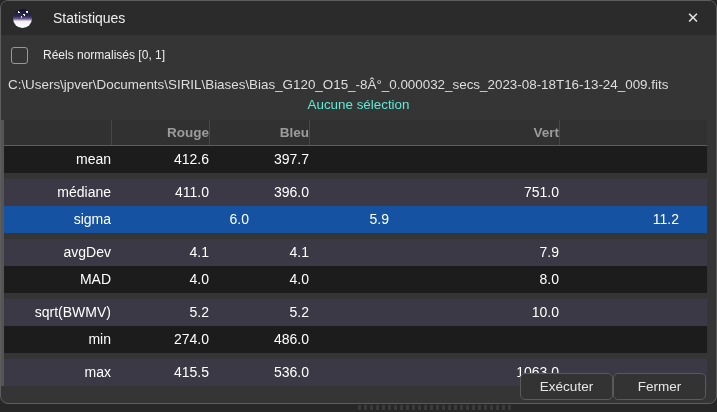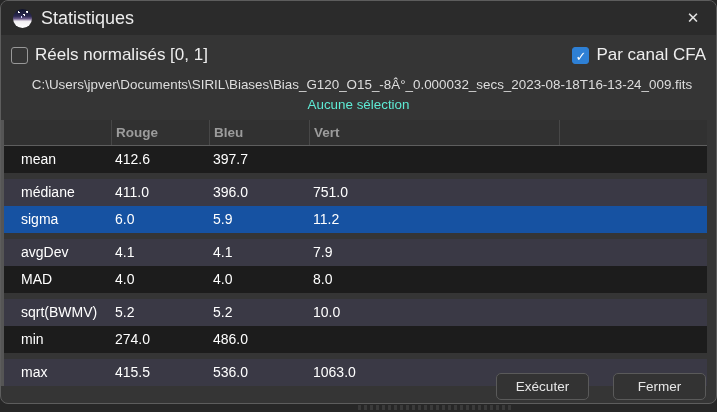--- a/index.html
+++ b/index.html
@@ -28,21 +28,21 @@
   }
   .app-icon{
     width:19px;height:19px;border-radius:50%;flex:0 0 auto;
     background:
       radial-gradient(circle 1px at 30% 18%, #fff 99%, transparent),
       radial-gradient(circle 1px at 60% 30%, #fff 99%, transparent),
       radial-gradient(circle 1px at 45% 42%, #cfd4ff 99%, transparent),
       radial-gradient(circle 1px at 75% 15%, #fff 99%, transparent),
       linear-gradient(180deg,#10142c 0%,#2c2a52 38%,#6d5d8c 52%,#b9aec4 58%,#f2f0f3 66%,#ffffff 100%);
   }
-  .title-text{margin-left:9px;font-size:18px;color:#ededed;}
+  .title-text{margin-left:21px;font-size:14px;color:#ededed;}
   .close-btn{
     margin-left:auto;width:46px;height:34px;display:flex;align-items:center;
     justify-content:center;color:#e3e3e3;font-size:15px;cursor:default;
   }
   
   .options-row{
     display:flex;justify-content:space-between;align-items:center;
     padding:0 10px;margin-top:10px;height:20px;
   }
   .chk-group{display:flex;align-items:center;gap:7px;}
@@ -50,51 +50,51 @@
     width:17px;height:17px;border-radius:3px;box-sizing:border-box;
     border:1px solid #989898;background:transparent;position:relative;flex:0 0 auto;
   }
   .chk.checked{
     border-color:var(--accent,#2e80d5);background:var(--accent,#2e80d5);
   }
   .chk.checked::after{
     content:"✓";position:absolute;left:2px;top:0px;color:#fff;
     font-size:13px;font-weight:bold;line-height:17px;
   }
-  .chk-label{font-size:17px;color:#eeeeee;}
+  .chk-label{font-size:12px;color:#eeeeee;margin-left:8px;}
   
   .file-path{
-    margin:12px 0 0 7px;font-size:13.4px;color:#dedede;white-space:nowrap;text-align:center;
+    margin:12px 0 0 7px;font-size:13.4px;color:#dedede;white-space:nowrap;
   }
   .selection-status{
     margin-top:5px;text-align:center;font-size:13.4px;color:#5eead4;height:18px;
   }
   
   .stats-table{
-    margin-top:5px;width:703px;border-left:3px solid #555555;
+    margin-top:5px;width:703px;border-left:3px solid #555555;text-align:right;
   }
   .thead,.trow{
     display:grid;grid-template-columns:107px 98px 100px 250px 1fr;
   }
   .thead{
     background:var(--header_bg,#313131);height:25px;line-height:25px;
     border-bottom:1px solid #5e5e5e;
     color:var(--header_text,#9c9c9c);font-weight:bold;font-size:13.5px;
   }
   .thead .cell{border-left:1px solid #474747;padding-left:4px;}
   .thead .cell:first-child{border-left:none;padding-left:9px;}
   .trow{height:27px;line-height:27px;font-size:14px;color:#ffffff;}
   .trow .cell{padding-left:4px;overflow:hidden;white-space:nowrap;}
   .trow .rowlabel{padding-left:17px;}
   .trow.dark{background:var(--row_dark,#1c1c1c);}
   .trow.alt{background:var(--row_alt,#3a3945);margin-top:6px;}
-  .trow.selected{background:var(--selected_row,#1652a2);}
+  .trow.selected{background:var(--selected_row,#1652a2);gap:40px;}
   
   .button-row{
-    position:absolute;right:10px;bottom:3px;display:flex;gap:24px;
+    position:absolute;right:10px;bottom:3px;display:flex;gap:0;
   }
   .btn{
     width:93px;height:27px;box-sizing:border-box;
     background:var(--button_bg,#333333);border:1px solid #5a5a5a;border-radius:5px;
     color:#e6e6e6;font-size:13.5px;display:flex;align-items:center;justify-content:center;
     font-family:inherit;
   }
 </style>
 </head>
 <body>
@@ -106,24 +106,20 @@
   <div class="titlebar">
     <span class="app-icon"></span>
     <span class="title-text">Statistiques</span>
     <span class="close-btn">✕</span>
   </div>
 
   <div class="options-row">
     <div class="chk-group">
       <span class="chk"></span>
       <span class="chk-label">Réels normalisés [0, 1]</span>
-    </div>
-    <div class="chk-group">
-      <span class="chk checked"></span>
-      <span class="chk-label">Par canal CFA</span>
     </div>
   </div>
 
   <div class="file-path">C:\Users\jpver\Documents\SIRIL\Biases\Bias_G120_O15_-8Â°_0.000032_secs_2023-08-18T16-13-24_009.fits</div>
 
   <div class="selection-status">Aucune sélection</div>
 
   <div class="stats-table">
     <div class="thead">
       <span class="cell"></span>

